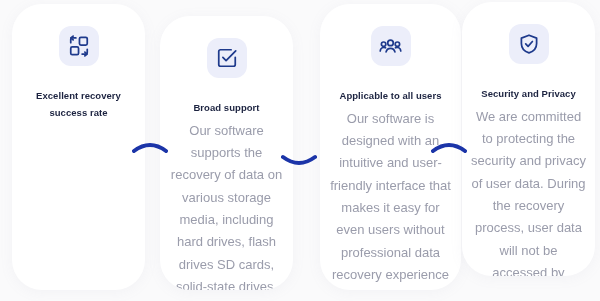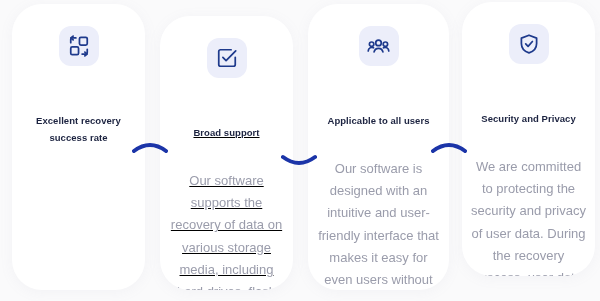--- a/index.html
+++ b/index.html
@@ -23,27 +23,26 @@
 
   .feature-card {
     position: absolute;
     background: #ffffff;
     border-radius: 30px;
     box-shadow: 0 2px 14px rgba(140, 145, 175, 0.07);
     display: flex;
     flex-direction: column;
     align-items: center;
     overflow: hidden;
-    gap: 25px;
   }
 
   
   .card-1 { left: 12px;  top: 4px;   width: 133px; height: 286px; padding: 22px 10px 0 10px; }
-  .card-2 { left: 160px; top: 16px;  width: 133px; height: 274px; padding: 22px 8px 0 8px; text-decoration: underline; }
-  .card-3 { left: 308px; top: 4px;   width: 141px; height: 286px; padding: 22px 7px 0 7px; align-items: center; }
+  .card-2 { left: 160px; top: 16px;  width: 133px; height: 274px; padding: 22px 8px 0 8px; }
+  .card-3 { left: 320px; top: 4px;   width: 141px; height: 286px; padding: 22px 7px 0 7px; align-items: center; }
   .card-4 { left: 462px; top: 2px;  width: 133px; height: 274px; padding: 22px 9px 0 9px; }
 
   .icon-tile {
     width: 40px;
     height: 40px;
     border-radius: 12px;
     background: #eceefa;
     display: flex;
     align-items: center;
     justify-content: center;

